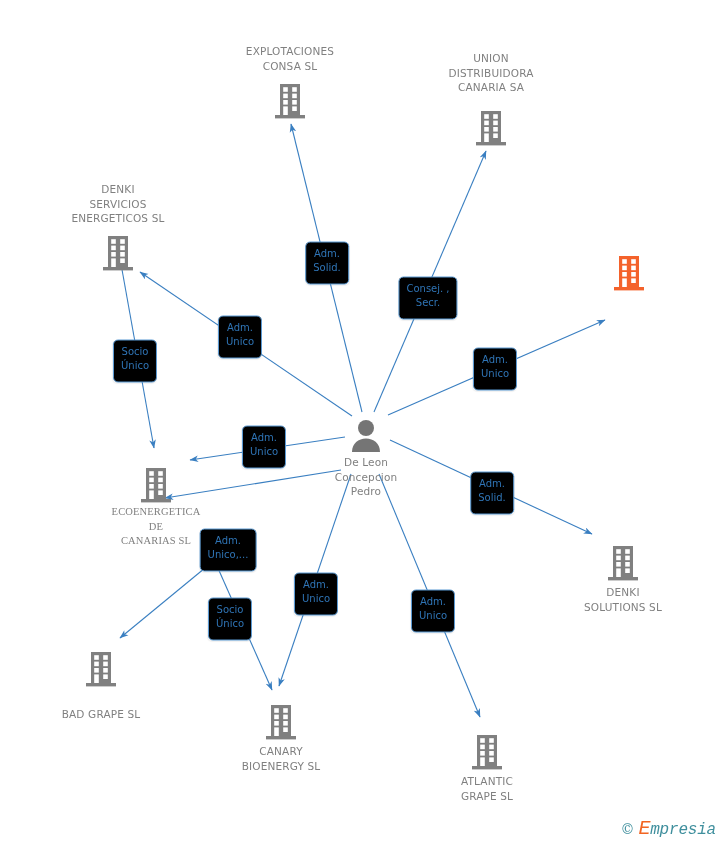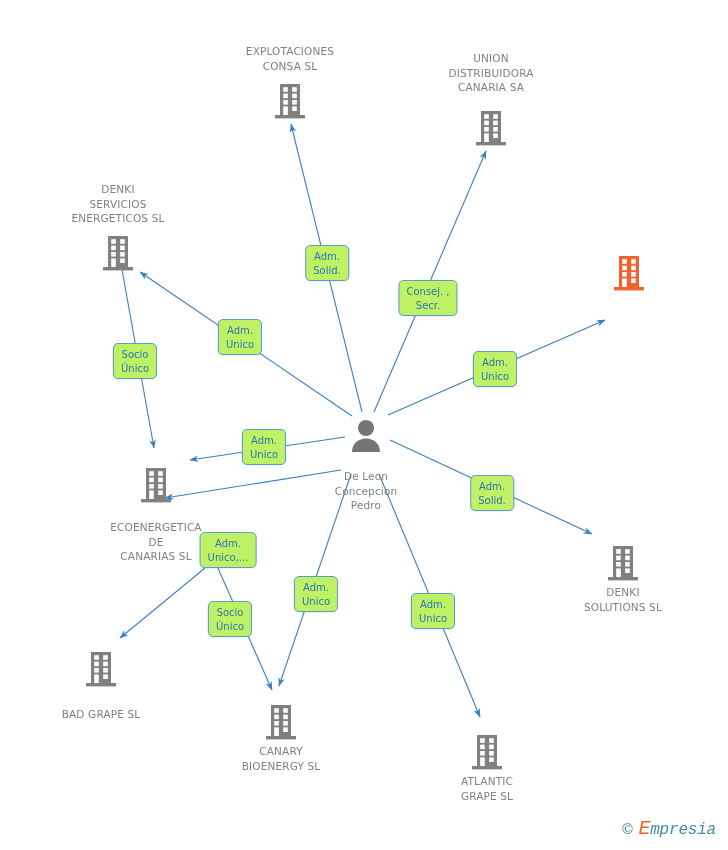--- a/index.html
+++ b/index.html
@@ -45,28 +45,28 @@
     display: block;
     margin: 0 auto;
   }
   .person-icon {
     display: block;
     margin: 0 auto;
   }
   .edge-label {
     position: absolute;
     transform: translate(-50%, -50%);
-    background: #bef264;
+    background: #000000;
     border: 1px solid #5b9bd5;
     border-radius: 5px;
     color: #2f74b5;
     font-size: 10px;
     line-height: 14px;
     text-align: center;
-    padding: 4px 7px 2px 7px;
+    padding: 4px 7px 9px 7px;
     white-space: pre-line;
     box-shadow: 0 1px 1px rgba(0,0,0,0.06);
     box-sizing: border-box;
   }
   #watermark {
     position: absolute;
     right: 12px;
     bottom: 10px;
     display: flex;
     align-items: center;
@@ -116,21 +116,21 @@
         <line x1="217" y1="566" x2="272" y2="690" stroke="#3a7fc1" stroke-width="1.1" marker-end="url(#arrowhead)"></line>
       </g>
   </svg>
 
   <div id="nodes-layer">
       <div class="node" style="left: 366px; top: 418px;">
         <svg width="34" height="34" viewBox="0 0 34 34" class="person-icon">
           <circle cx="17" cy="10" r="8" fill="#757575"></circle>
           <path d="M3,34 C3,25.5 9.4,20.5 17,20.5 C24.6,20.5 31,25.5 31,34 Z" fill="#757575"></path>
         </svg>
-        <div class="node-label" style="margin-top: 17px;">De Leon
+        <div class="node-label" style="margin-top: 3px;">De Leon
 Concepcion
 Pedro</div>
       </div>
       <div class="node" style="left: 290px; top: 44px;">
         <div class="node-label">EXPLOTACIONES
 CONSA SL</div>
         <svg width="34" height="38" viewBox="0 0 34 38" class="node-icon" style="margin-top: 9px;">
           <path d="M7,2 H27 V33 H7 Z" fill="#808080"></path>
           <rect x="10.2" y="5.2" width="4.6" height="4.6" fill="#ffffff"></rect>
           <rect x="10.2" y="11.6" width="4.6" height="4.6" fill="#ffffff"></rect>
@@ -197,21 +197,21 @@
           <rect x="10.2" y="5.2" width="4.6" height="4.6" fill="#ffffff"></rect>
           <rect x="10.2" y="11.6" width="4.6" height="4.6" fill="#ffffff"></rect>
           <rect x="10.2" y="18" width="4.6" height="4.6" fill="#ffffff"></rect>
           <rect x="19.2" y="5.2" width="4.6" height="4.6" fill="#ffffff"></rect>
           <rect x="19.2" y="11.6" width="4.6" height="4.6" fill="#ffffff"></rect>
           <rect x="19.2" y="18" width="4.6" height="4.6" fill="#ffffff"></rect>
           <rect x="19.2" y="24.4" width="4.6" height="4.6" fill="#ffffff"></rect>
           <rect x="10.2" y="24.4" width="4.6" height="8.6" fill="#ffffff"></rect>
           <rect x="2" y="33" width="30" height="3.4" fill="#808080"></rect>
         </svg>
-        <div class="node-label" style="margin-top: 16px;">ECOENERGETICA
+        <div class="node-label" style="margin-top: 1px; font-family: Liberation Serif, serif;">ECOENERGETICA
 DE
 CANARIAS SL</div>
       </div>
       <div class="node" style="left: 623px; top: 544px;">
         <svg width="34" height="38" viewBox="0 0 34 38" class="node-icon">
           <path d="M7,2 H27 V33 H7 Z" fill="#808080"></path>
           <rect x="10.2" y="5.2" width="4.6" height="4.6" fill="#ffffff"></rect>
           <rect x="10.2" y="11.6" width="4.6" height="4.6" fill="#ffffff"></rect>
           <rect x="10.2" y="18" width="4.6" height="4.6" fill="#ffffff"></rect>
           <rect x="19.2" y="5.2" width="4.6" height="4.6" fill="#ffffff"></rect>

